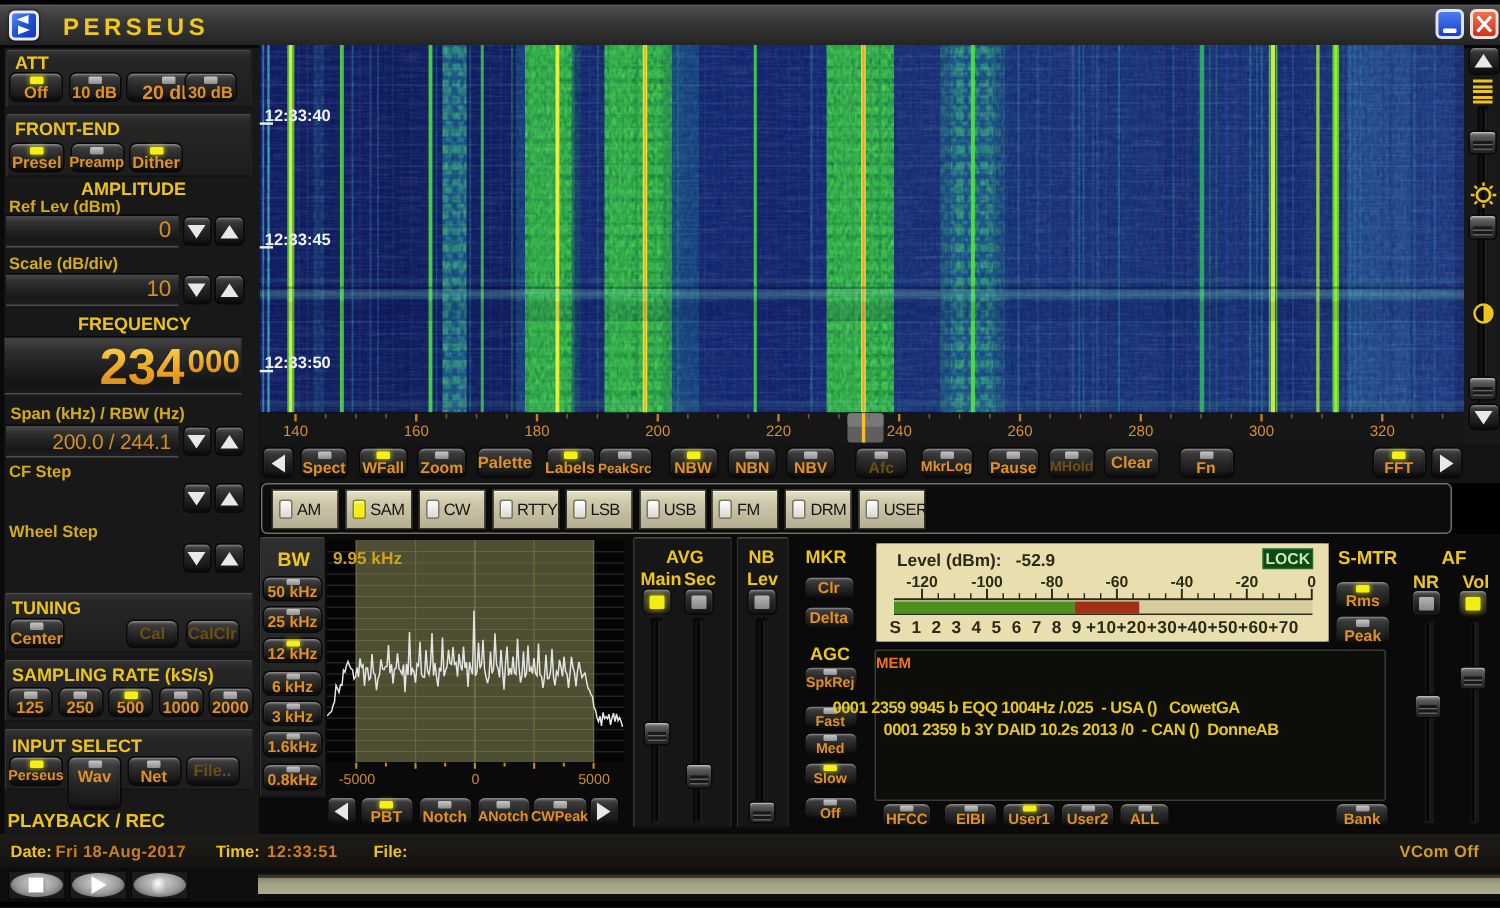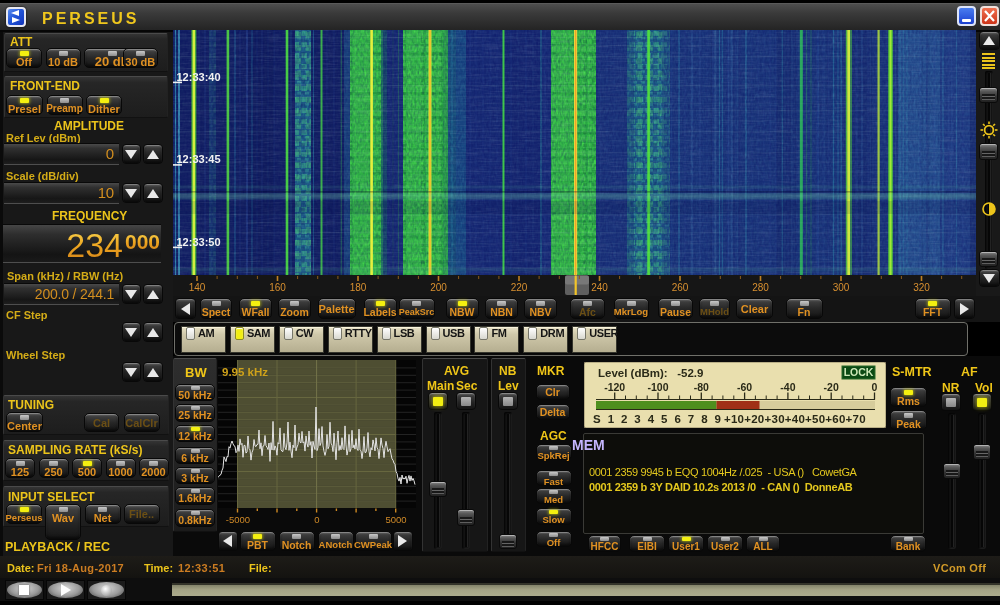--- a/index.html
+++ b/index.html
@@ -37,21 +37,21 @@
 
 .grp{position:absolute;box-sizing:border-box;border-radius:2px;
   background:linear-gradient(180deg,#343434 0%,#262626 14%,#1d1d1d 100%);
   border-top:1px solid #4a4a4a;border-left:1px solid #333;border-right:1px solid #222;border-bottom:1px solid #111;}
 .hdr{position:absolute;color:#ecc41b;font-weight:bold;font-size:12px;white-space:nowrap;}
 .lbl{position:absolute;color:#d4ac17;font-weight:bold;font-size:11px;white-space:nowrap;}
 
 .mbtn{position:absolute;box-sizing:border-box;border-radius:0;
   background:linear-gradient(180deg,#e8e2c6 0%,#cfc8aa 30%,#b5ae90 100%);
   border:1px solid #35352d;box-shadow:inset 0 1px 0 #f8f3dc, 0 1px 2px rgba(0,0,0,.7);
-  display:flex;color:#151515;font-weight:bold;font-size:11px;letter-spacing:-0.4px;}
+  display:flex;align-items:center;color:#151515;font-weight:normal;font-size:11px;letter-spacing:-0.4px;}
 .mbtn .mled{width:7px;height:11px;border-radius:2px;margin:0 3px 0 4px;flex:none;
   background:linear-gradient(180deg,#ffffff,#d8d8cf);border:1px solid #77776a;box-shadow:inset 0 1px 1px #fff;}
 .mbtn .mled.on{background:#f2ee12;border-color:#8a8a20;}
 
 .strack{position:absolute;box-sizing:border-box;background:#131313;border-radius:2px;
   box-shadow:inset 1px 1px 2px rgba(0,0,0,.9), inset -1px -1px 1px rgba(255,255,255,.05);}
 .strack:before{content:"";position:absolute;left:50%;top:2px;bottom:2px;width:2px;margin-left:-1px;background:#060606;box-shadow:1px 0 0 rgba(255,255,255,.07);}
 .shandle{position:absolute;box-sizing:border-box;border-radius:3px;
   background:linear-gradient(180deg,#8a8a8a 0%,#5a5a5a 22%,#333 60%,#222 100%);
   border:1px solid #0a0a0a;box-shadow:inset 0 1px 0 rgba(255,255,255,.4);}
@@ -130,21 +130,21 @@
 <div class="lbl" style="left:6px;top:170px">Scale (dB/div)</div>
 <div class="nbox" style="left:4px;top:182px;width:115px;height:22px;font-size:15px;line-height:20px;padding-right:5px">10</div>
 <div class="abtn" style="left:121.5px;top:183px;width:19px;height:20px">
       <div class="td"></div>
     </div>
 <div class="abtn" style="left:143px;top:183px;width:20px;height:20px">
       <div class="tu"></div>
     </div>
 <div class="hdr" style="left:52px;top:209px">FREQUENCY</div>
 <div class="abs" style="left:3px;top:224px;width:158px;height:39px;background:linear-gradient(180deg,#464646 0%,#2e2e2e 25%,#141414 80%,#1a1a1a 100%);border-top:1px solid #090909;border-bottom:1px solid #4e4e4e"></div>
-<div class="abs" style="left:0;top:228px;width:123px;text-align:right;font-weight:normal;font-size:34px;line-height:34px;color:transparent;background:linear-gradient(180deg,#f6c943 15%,#eda41f 55%,#d2821a 100%);-webkit-background-clip:text;text-shadow:none">234</div>
+<div class="abs" style="left:0;top:228px;width:123px;text-align:right;font-weight:bold;font-size:34px;line-height:34px;color:transparent;background:linear-gradient(180deg,#f6c943 15%,#eda41f 55%,#d2821a 100%);-webkit-background-clip:text;text-shadow:none">234</div>
 <div class="abs" style="left:125px;top:231px;width:36px;font-weight:bold;font-size:21px;line-height:21px;color:transparent;background:linear-gradient(180deg,#f6c943 15%,#eda41f 55%,#d2821a 100%);-webkit-background-clip:text">000</div>
 <div class="lbl" style="left:7px;top:270px">Span (kHz) / RBW (Hz)</div>
 <div class="nbox" style="left:4px;top:283px;width:115px;height:22px;font-size:14px;line-height:20px;padding-right:5px">200.0 / 244.1</div>
 <div class="abtn" style="left:121.5px;top:284px;width:19px;height:20px">
       <div class="td"></div>
     </div>
 <div class="abtn" style="left:143px;top:284px;width:20px;height:20px">
       <div class="tu"></div>
     </div>
 <div class="lbl" style="left:6px;top:309px">CF Step</div>
@@ -865,22 +865,22 @@
       <div class="sq"></div>
     </div>
 <div class="ledbtn" style="left:972px;top:393px;width:20px;height:18px">
       <div class="sq on"></div>
     </div>
 <div class="strack" style="left:947.5px;top:413px;width:8px;height:136px"></div>
 <div class="strack" style="left:977.5px;top:413px;width:8px;height:136px"></div>
 <div class="shandle" style="left:943px;top:463px;width:18px;height:16px"></div>
 <div class="shandle" style="left:973px;top:444px;width:18px;height:16px"></div>
 <div class="abs" style="left:583px;top:433px;width:341px;height:101px;background:#0d0d0a;border:1px solid #3a3a36;border-radius:2px"></div>
-<div class="abs" style="left:572px;top:437px;color:#c4b5fd;font-weight:bold;font-size:14px">MEM</div>
-<div class="abs" style="left:589px;top:466.1px;color:#e4c81e;font-size:11px;font-weight:normal;white-space:nowrap;letter-spacing:-0.35px">0001 2359 9945 b EQQ 1004Hz /.025&nbsp; - USA ()&nbsp;&nbsp; CowetGA</div>
+<div class="abs" style="left:584px;top:437px;color:#f97316;font-weight:bold;font-size:10px">MEM</div>
+<div class="abs" style="left:555px;top:466.1px;color:#e4c81e;font-size:11px;font-weight:bold;white-space:nowrap;letter-spacing:-0.35px">0001 2359 9945 b EQQ 1004Hz /.025&nbsp; - USA ()&nbsp;&nbsp; CowetGA</div>
 <div class="abs" style="left:589px;top:480.7px;color:#e4c81e;font-size:11px;font-weight:bold;white-space:nowrap;letter-spacing:-0.35px">0001 2359 b 3Y DAID 10.2s 2013 /0&nbsp; - CAN ()&nbsp; DonneAB</div>
 <div class="pbtn memb" style="left:588px;top:535px;width:33px;height:16.5px;font-size:10px">
       <div class="led"></div>
       <div class="t">HFCC</div>
     </div>
 <div class="pbtn memb" style="left:629px;top:535px;width:36px;height:16.5px;font-size:10px">
       <div class="led"></div>
       <div class="t">EIBI</div>
     </div>
 <div class="pbtn memb" style="left:668px;top:535px;width:36px;height:16.5px;font-size:10px">

